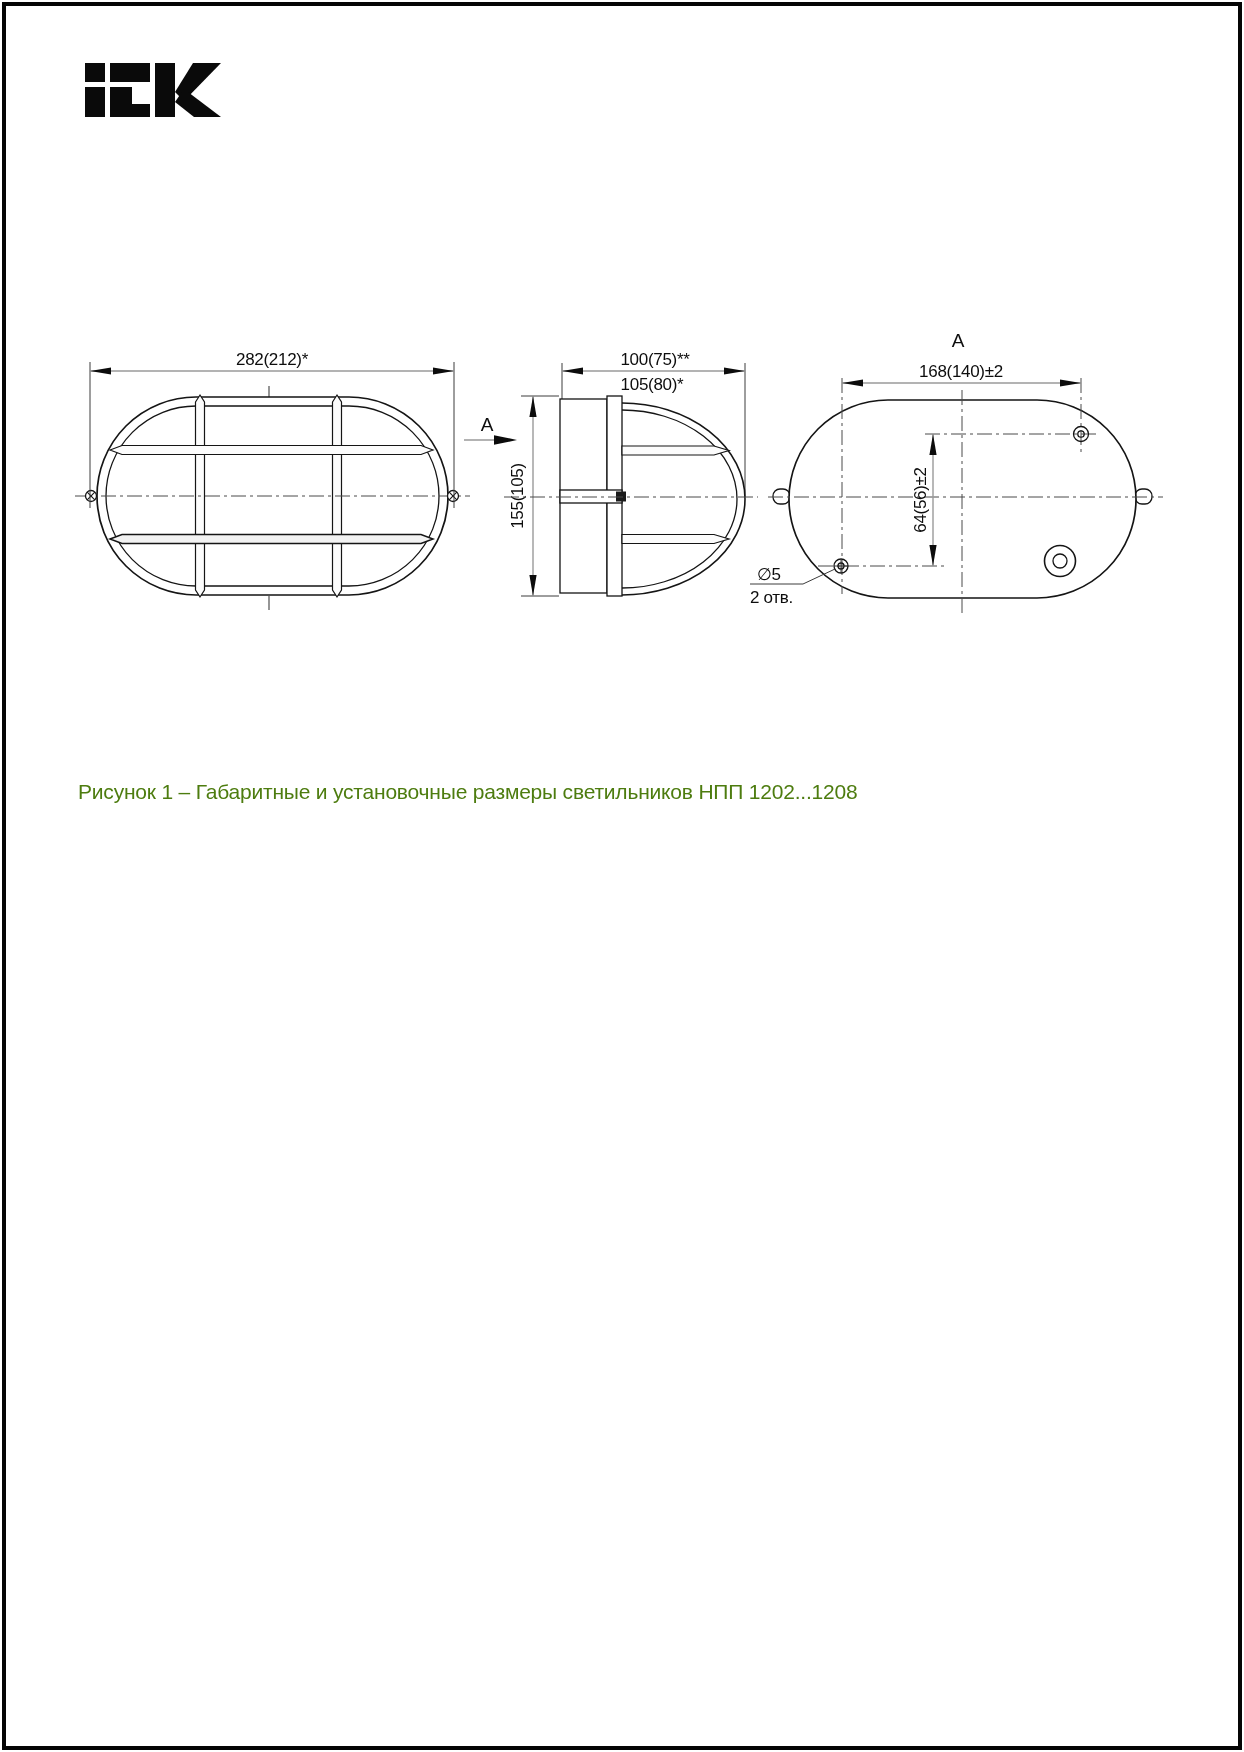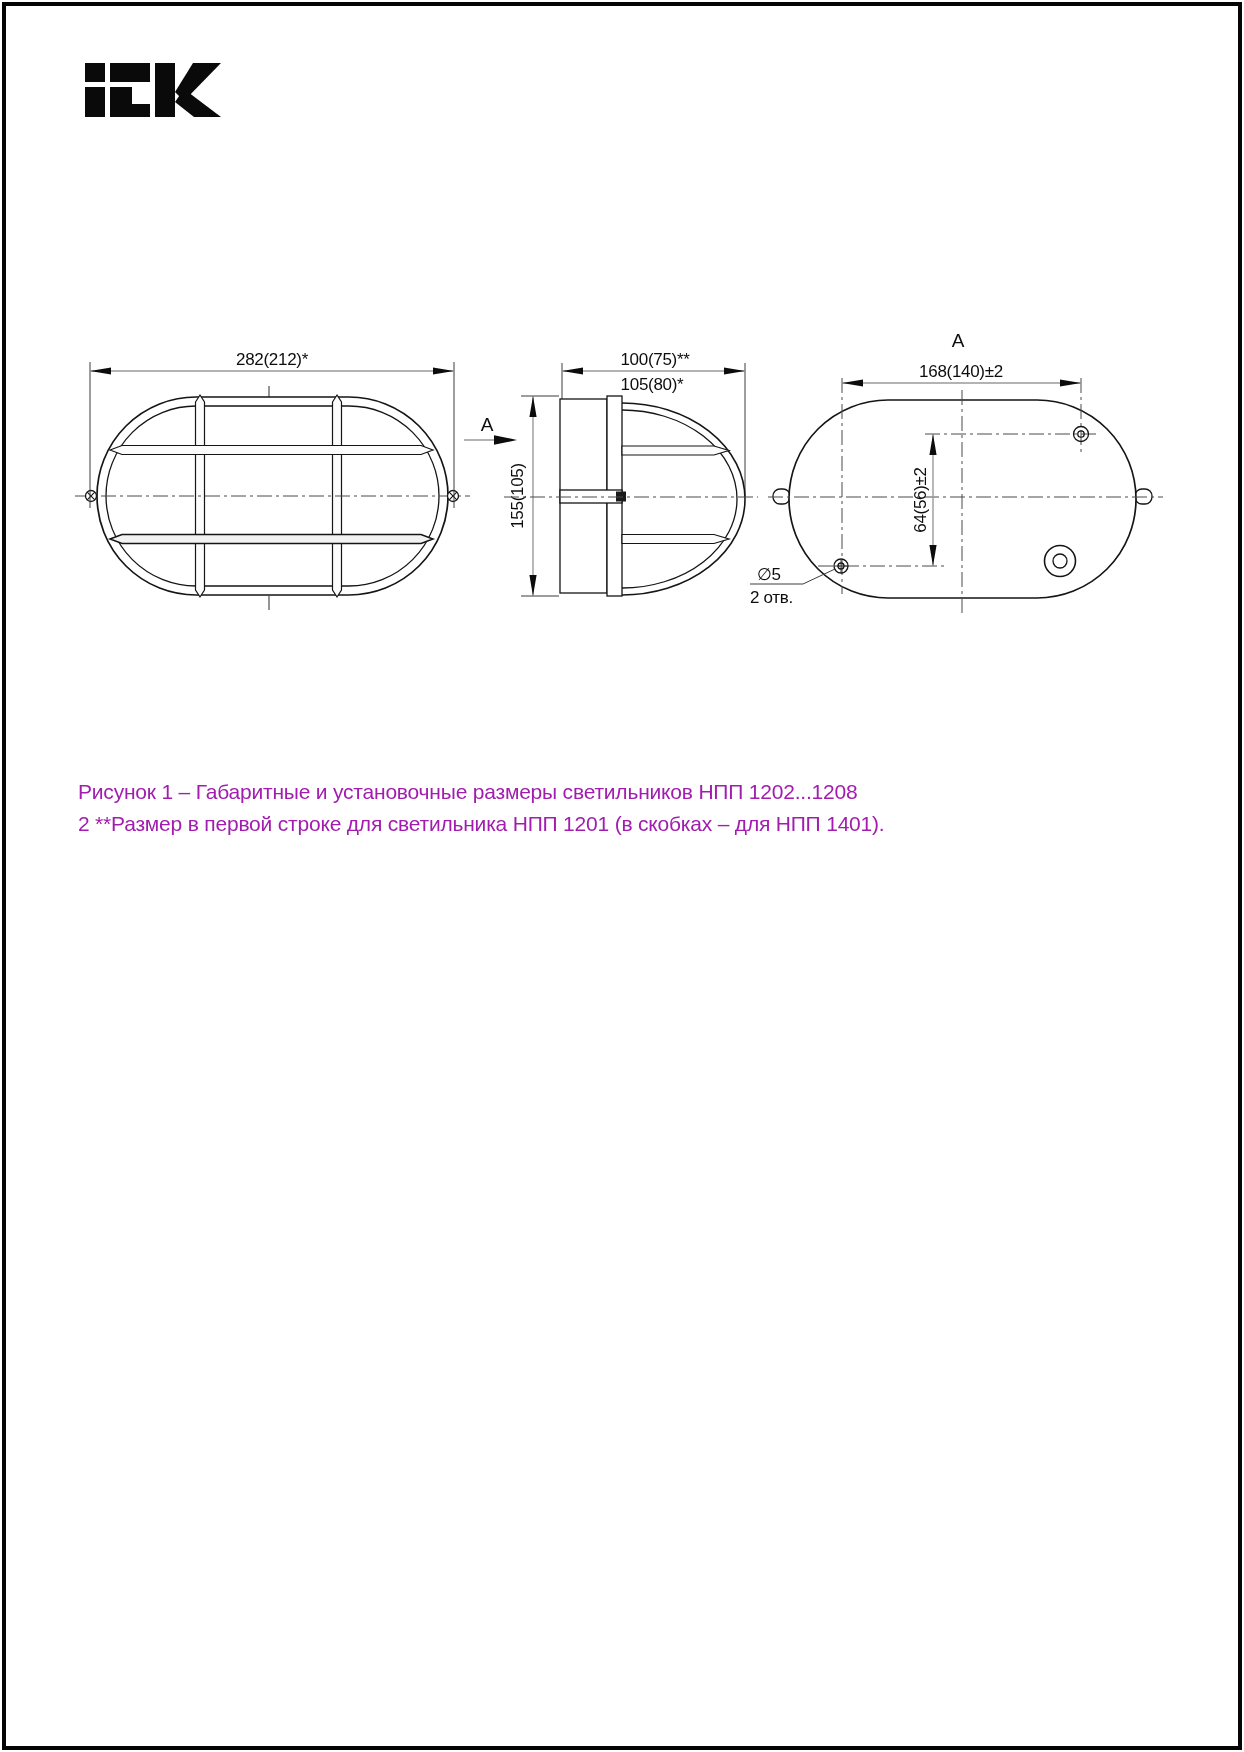--- a/index.html
+++ b/index.html
@@ -20,21 +20,21 @@
   .ext{stroke:#3c3c3c;stroke-width:1;fill:none;}
   .dim{stroke:#9a9a9a;stroke-width:1.4;fill:none;}
   .arr{fill:#0c0c0c;stroke:none;}
   .xln{stroke:#151515;stroke-width:1.1;}
   .thin{stroke:#2a2a2a;stroke-width:0.9;}
   .dt{font-family:"Liberation Sans",sans-serif;font-size:17px;fill:#0d0d0d;letter-spacing:-0.3px;}
   .dt-lg{font-size:19px;}
   .logo{fill:#0a0a0a;}
 
   .caption{position:absolute;left:78px;top:776px;width:1100px;
-           font-size:21px;line-height:32px;color:#a21caf;letter-spacing:-0.2px;}
+           font-size:21px;line-height:32px;color:#4d7c0f;letter-spacing:-0.2px;}
   .caption div{white-space:nowrap;}
 </style>
 </head>
 <body>
 
 <div class="page">
   <div class="frame"></div>
 
   <svg class="art" width="1244" height="1752" viewBox="0 0 1244 1752">
 
@@ -170,15 +170,14 @@
 
       <g>
         <circle class="ln2" cx="1060" cy="561" r="15.5"></circle>
         <circle class="ln1" cx="1060" cy="561" r="7"></circle>
       </g>
     </g>
   </svg>
 
   <div class="caption">
     <div>Рисунок 1 – Габаритные и установочные размеры светильников НПП 1202...1208</div>
-    <div>2 **Размер в первой строке для светильника НПП 1201 (в скобках – для НПП 1401).</div>
   </div>
 </div>
 
 </body></html>

